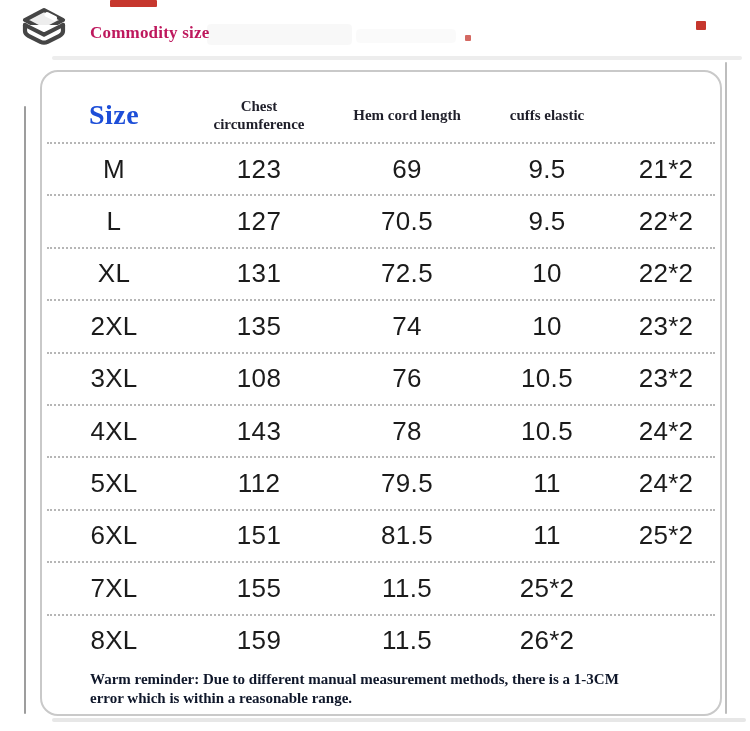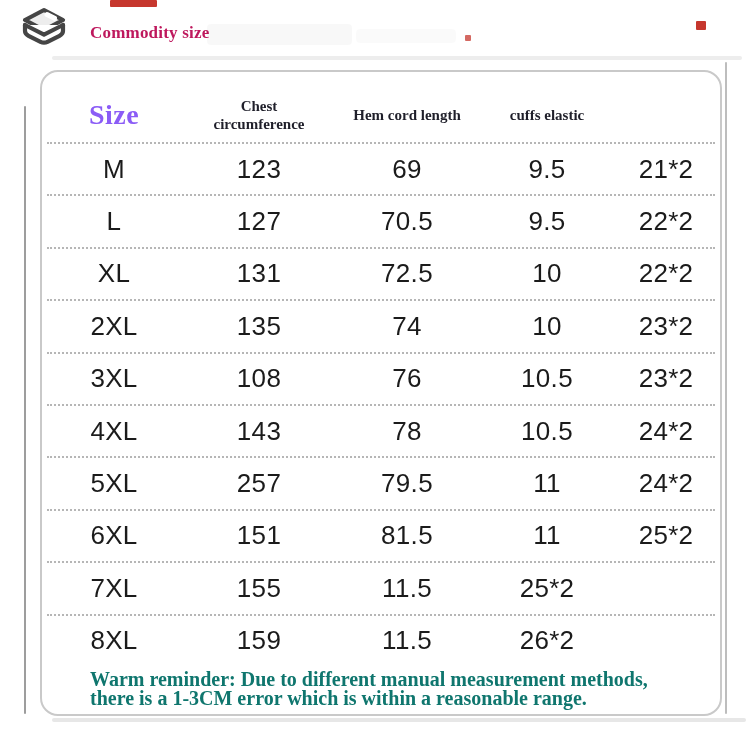--- a/index.html
+++ b/index.html
@@ -29,29 +29,29 @@
   .card{
     position:absolute;left:40px;top:70px;width:682px;height:646px;box-sizing:border-box;
     background:#ffffff;border:2px solid #c9c9c9;border-radius:18px;
   }
   .grid-row{display:grid;grid-template-columns:144px 146px 150px 130px 108px;align-items:center;}
   .header-row{height:54px;padding-top:16px;}
   .h-cell{
     text-align:center;font-family:"Liberation Serif", serif;font-weight:bold;
     font-size:15px;line-height:1.2;color:#1f1f2a;
   }
-  .h-size{font-size:28px;color:#8b5cf6;letter-spacing:.5px;}
+  .h-size{font-size:28px;color:#1d4ed8;letter-spacing:.5px;}
   .h-chest{max-width:118px;margin:0 auto;}
   .sep{height:0;border-top:2px dotted #b6b6b6;margin:0 5px;}
   .data-row{height:50.4px;}
   .cell{text-align:center;font-size:26px;color:#1b1b1b;letter-spacing:.3px;}
   .note{
     position:absolute;left:48px;top:598px;width:565px;
-    font-family:"Liberation Serif", serif;font-weight:bold;font-size:20px;
-    line-height:19px;color:#0f766e;
+    font-family:"Liberation Serif", serif;font-weight:bold;font-size:15px;
+    line-height:19px;color:#0f172a;
   }
 </style>
 </head>
 <body>
 
 <div class="redmark" style="left:110px;top:0;width:47px;height:7px;"></div>
 <div class="redmark" style="left:696px;top:21px;width:10px;height:9px;"></div>
 <div class="redmark" style="left:465px;top:35px;width:6px;height:6px;opacity:.75;"></div>
 
 <div class="hdr-icon">
@@ -131,21 +131,21 @@
       <div class="grid-row data-row">
         <div class="cell">4XL</div>
         <div class="cell">143</div>
         <div class="cell">78</div>
         <div class="cell">10.5</div>
         <div class="cell">24*2</div>
       </div>
       <div class="sep"></div>
       <div class="grid-row data-row">
         <div class="cell">5XL</div>
-        <div class="cell">257</div>
+        <div class="cell">112</div>
         <div class="cell">79.5</div>
         <div class="cell">11</div>
         <div class="cell">24*2</div>
       </div>
       <div class="sep"></div>
       <div class="grid-row data-row">
         <div class="cell">6XL</div>
         <div class="cell">151</div>
         <div class="cell">81.5</div>
         <div class="cell">11</div>

